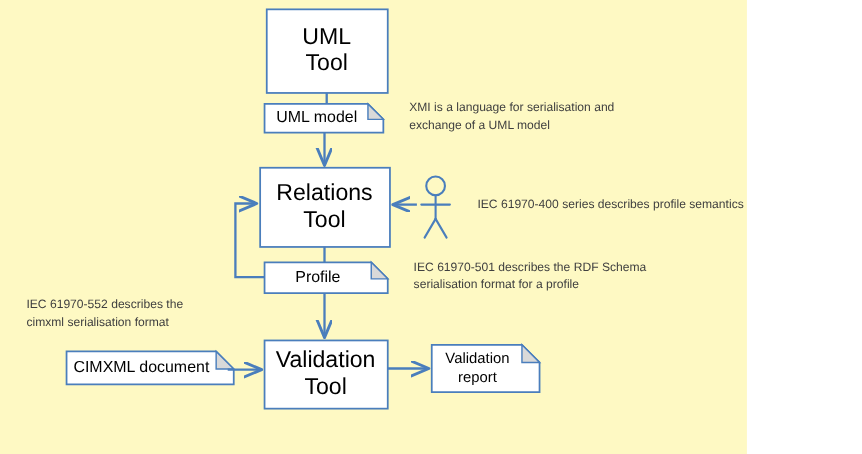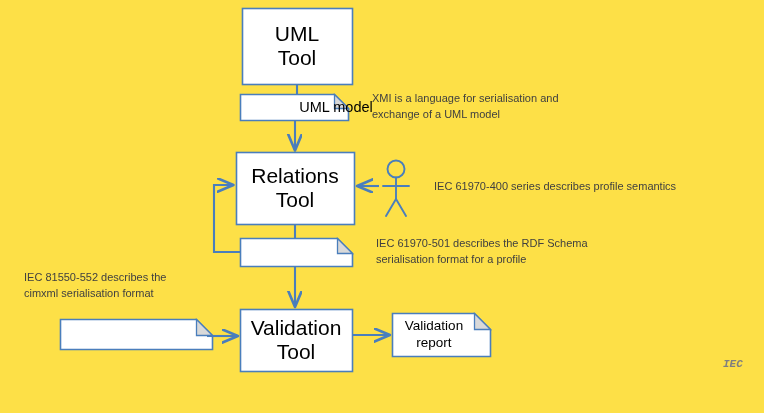--- a/index.html
+++ b/index.html
@@ -5,23 +5,23 @@
   html, body {
     margin: 0;
     padding: 0;
     background: #ffffff;
   }
   body {
     font-family: "Liberation Sans", sans-serif;
   }
   #canvas {
     position: relative;
-    width: 764px;
+    width: 679px;
     height: 413px;
-    background: #fde047;
+    background: #fef9c3;
     overflow: hidden;
   }
   #svg-layer {
     position: absolute;
     left: 0;
     top: 0;
     width: 784px;
     height: 413px;
   }
   .node-label {
@@ -33,21 +33,20 @@
     color: #000000;
     font-family: "Liberation Sans", sans-serif;
     pointer-events: none;
     line-height: 1.12;
   }
   .tool-label {
     font-size: 21px;
   }
   .doc-label {
     font-size: 14.5px;
-    padding-left: 48px;
   }
   .doc-label-2 {
     font-size: 13.5px;
     line-height: 1.25;
   }
   .anno {
     position: absolute;
     color: #404040;
     font-size: 11px;
     font-family: "Liberation Sans", sans-serif;
@@ -141,39 +140,45 @@
 
   <div class="node-label doc-label" style="left:240px; top:94px; width:96px; height:27px;">
     <span>UML model</span>
   </div>
 
   <div class="node-label tool-label" style="left:236px; top:152px; width:118px; height:72px;">
     <span style="white-space:pre-line;">Relations
 Tool</span>
   </div>
 
+  <div class="node-label doc-label" style="left:240px; top:238px; width:98px; height:29px;">
+    <span>Profile</span>
+  </div>
 
   <div class="node-label tool-label" style="left:240px; top:309px; width:112px; height:62px;">
     <span style="white-space:pre-line;">Validation
 Tool</span>
   </div>
 
+  <div class="node-label doc-label" style="left:60px; top:319px; width:137px; height:31px;">
+    <span>CIMXML document</span>
+  </div>
 
   <div class="node-label doc-label-2" style="left:392px; top:313px; width:84px; height:44px;">
     <span style="white-space:pre-line;">Validation
 report</span>
   </div>
 
   <div class="anno" style="left:372px; top:91px; width:300px;">XMI is a language for serialisation and
 exchange of a UML model</div>
 
   <div class="anno" style="left:434px; top:179px; width:364px;">IEC 61970-400 series describes profile semantics</div>
 
   <div class="anno" style="left:376px; top:236px; width:300px;">IEC 61970-501 describes the RDF Schema
 serialisation format for a profile</div>
 
-  <div class="anno" style="left:24px; top:270px; width:220px;">IEC 81550-552 describes the
+  <div class="anno" style="left:24px; top:270px; width:220px;">IEC 61970-552 describes the
 cimxml serialisation format</div>
 
 
   <div class="iec-mark" style="left:723px; top:358px;font-family:Liberation Mono, monospace;">IEC</div>
 
 </div>
 
 </body></html>

